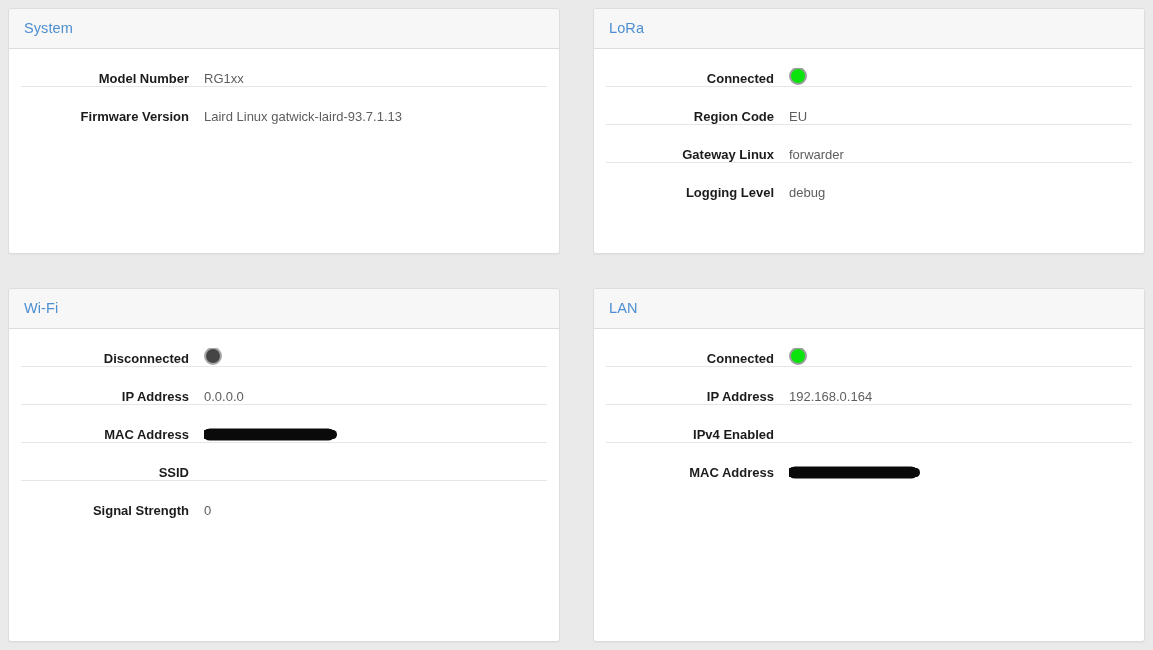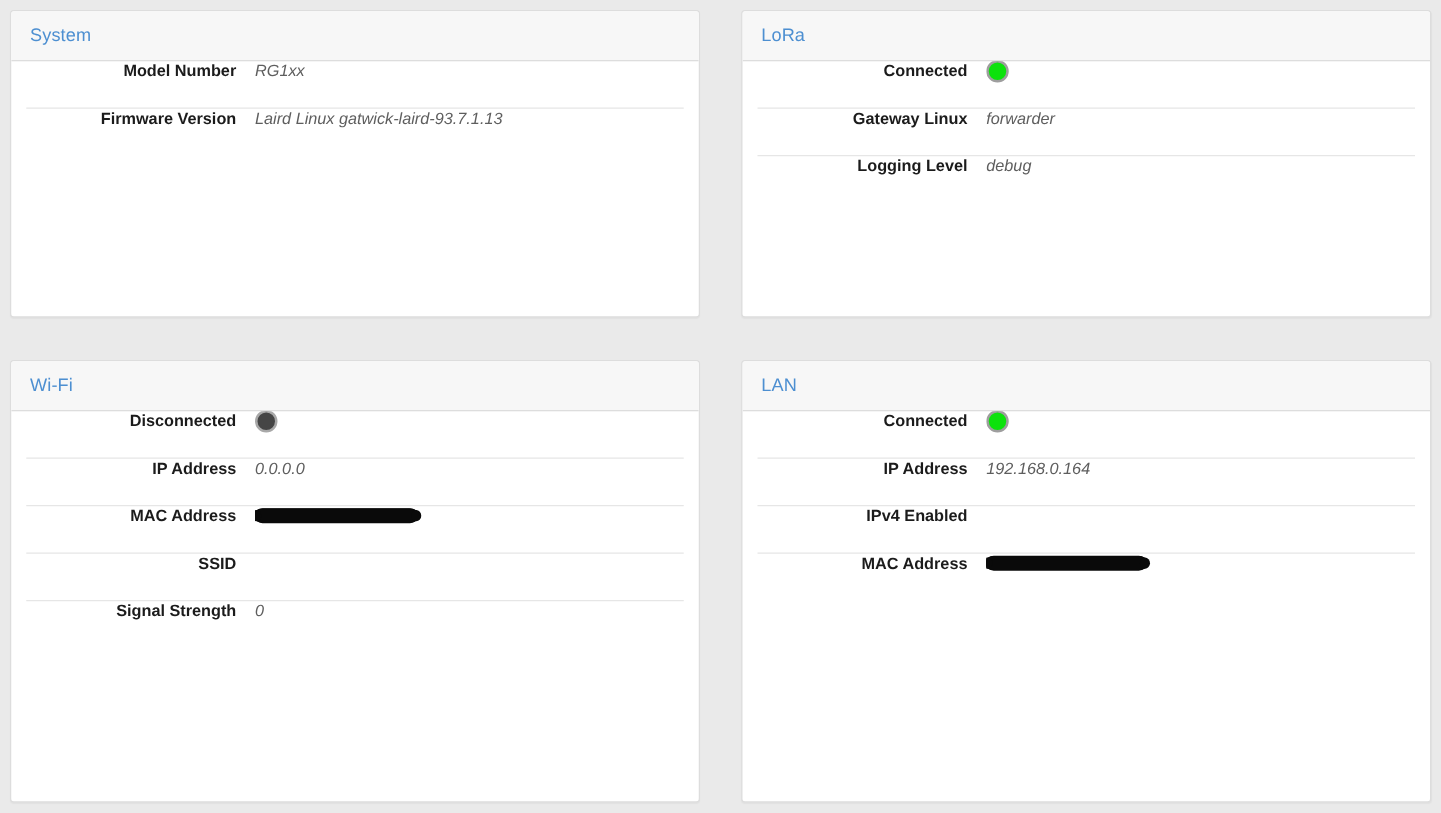--- a/index.html
+++ b/index.html
@@ -48,21 +48,21 @@
     font-size: 14.5px;
     font-weight: normal;
     letter-spacing: 0.1px;
   }
   .panel-body {
     flex: 1 1 auto;
     padding: 0;
   }
   .row {
     display: flex;
-    align-items: flex-start;
+    align-items: flex-end;
     height: 37px;
     margin: 0 12px;
     border-top: 1px solid #e6e6e6;
   }
   .row:first-child {
     border-top: none;
   }
   .row-label {
     flex: 0 0 168px;
     text-align: right;
@@ -126,21 +126,21 @@
   .redaction::after {
     content: "";
     position: absolute;
     right: -3px;
     top: 1px;
     width: 8px;
     height: 9px;
     background: #0a0a0a;
     border-radius: 50%;
   }
-  .value-empty { display: inline-block; min-height: 13px; font-style: italic; }
+  .value-empty { display: inline-block; min-height: 13px; }
 </style>
 </head>
 <body>
 
 <div class="grid" id="grid">
     <div class="panel">
       <div class="panel-header"><span class="panel-title">System</span></div>
       <div class="panel-body">
         <div class="row">
           <div class="row-label">Model Number</div>
@@ -153,20 +153,24 @@
       </div>
     </div>
     <div class="panel">
       <div class="panel-header"><span class="panel-title">LoRa</span></div>
       <div class="panel-body">
         <div class="row">
           <div class="row-label">Connected</div>
           <div class="row-value"><span class="dot on"></span></div>
         </div>
         <div class="row">
+          <div class="row-label">Region Code</div>
+          <div class="row-value value-empty">EU</div>
+        </div>
+        <div class="row">
           <div class="row-label">Gateway Linux</div>
           <div class="row-value value-empty">forwarder</div>
         </div>
         <div class="row">
           <div class="row-label">Logging Level</div>
           <div class="row-value value-empty">debug</div>
         </div>
       </div>
     </div>
     <div class="panel">

